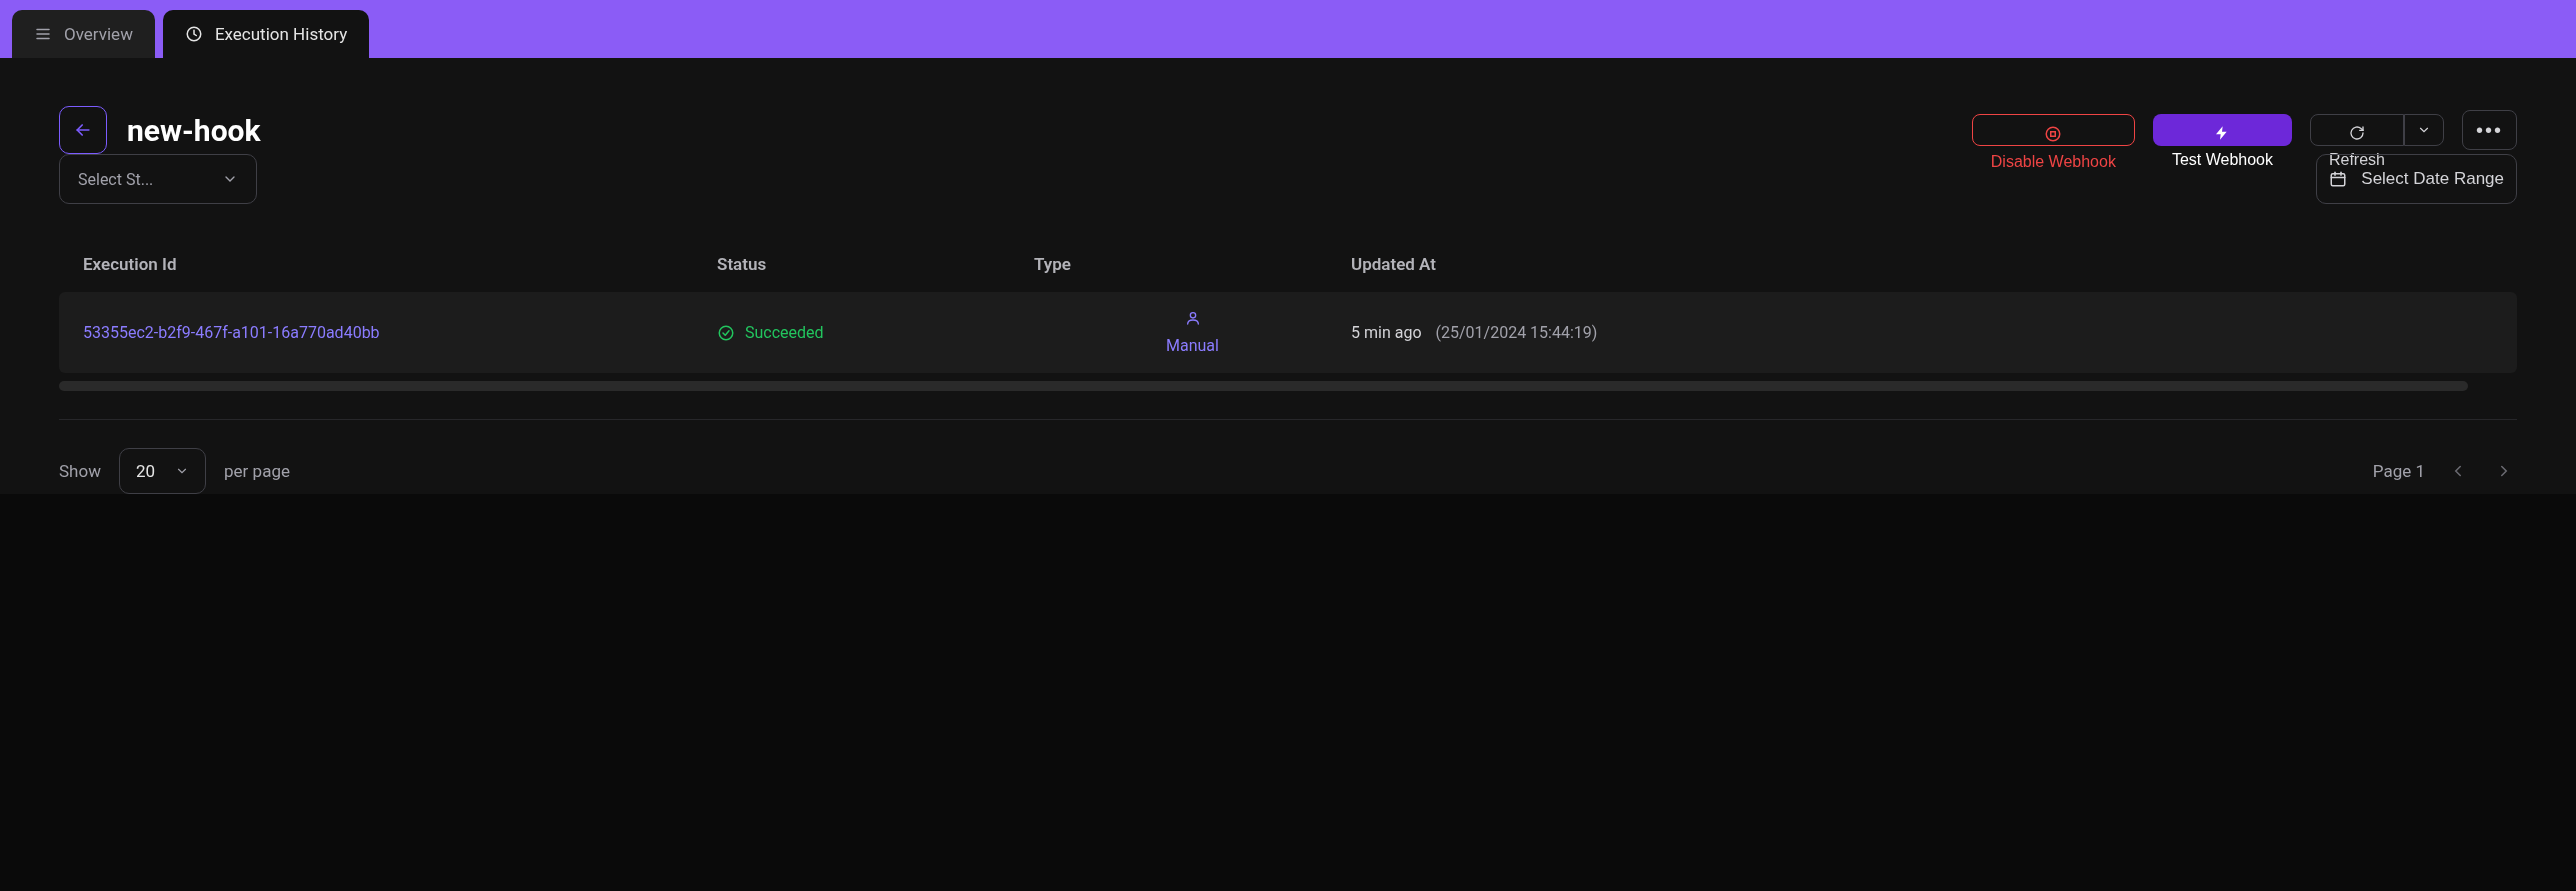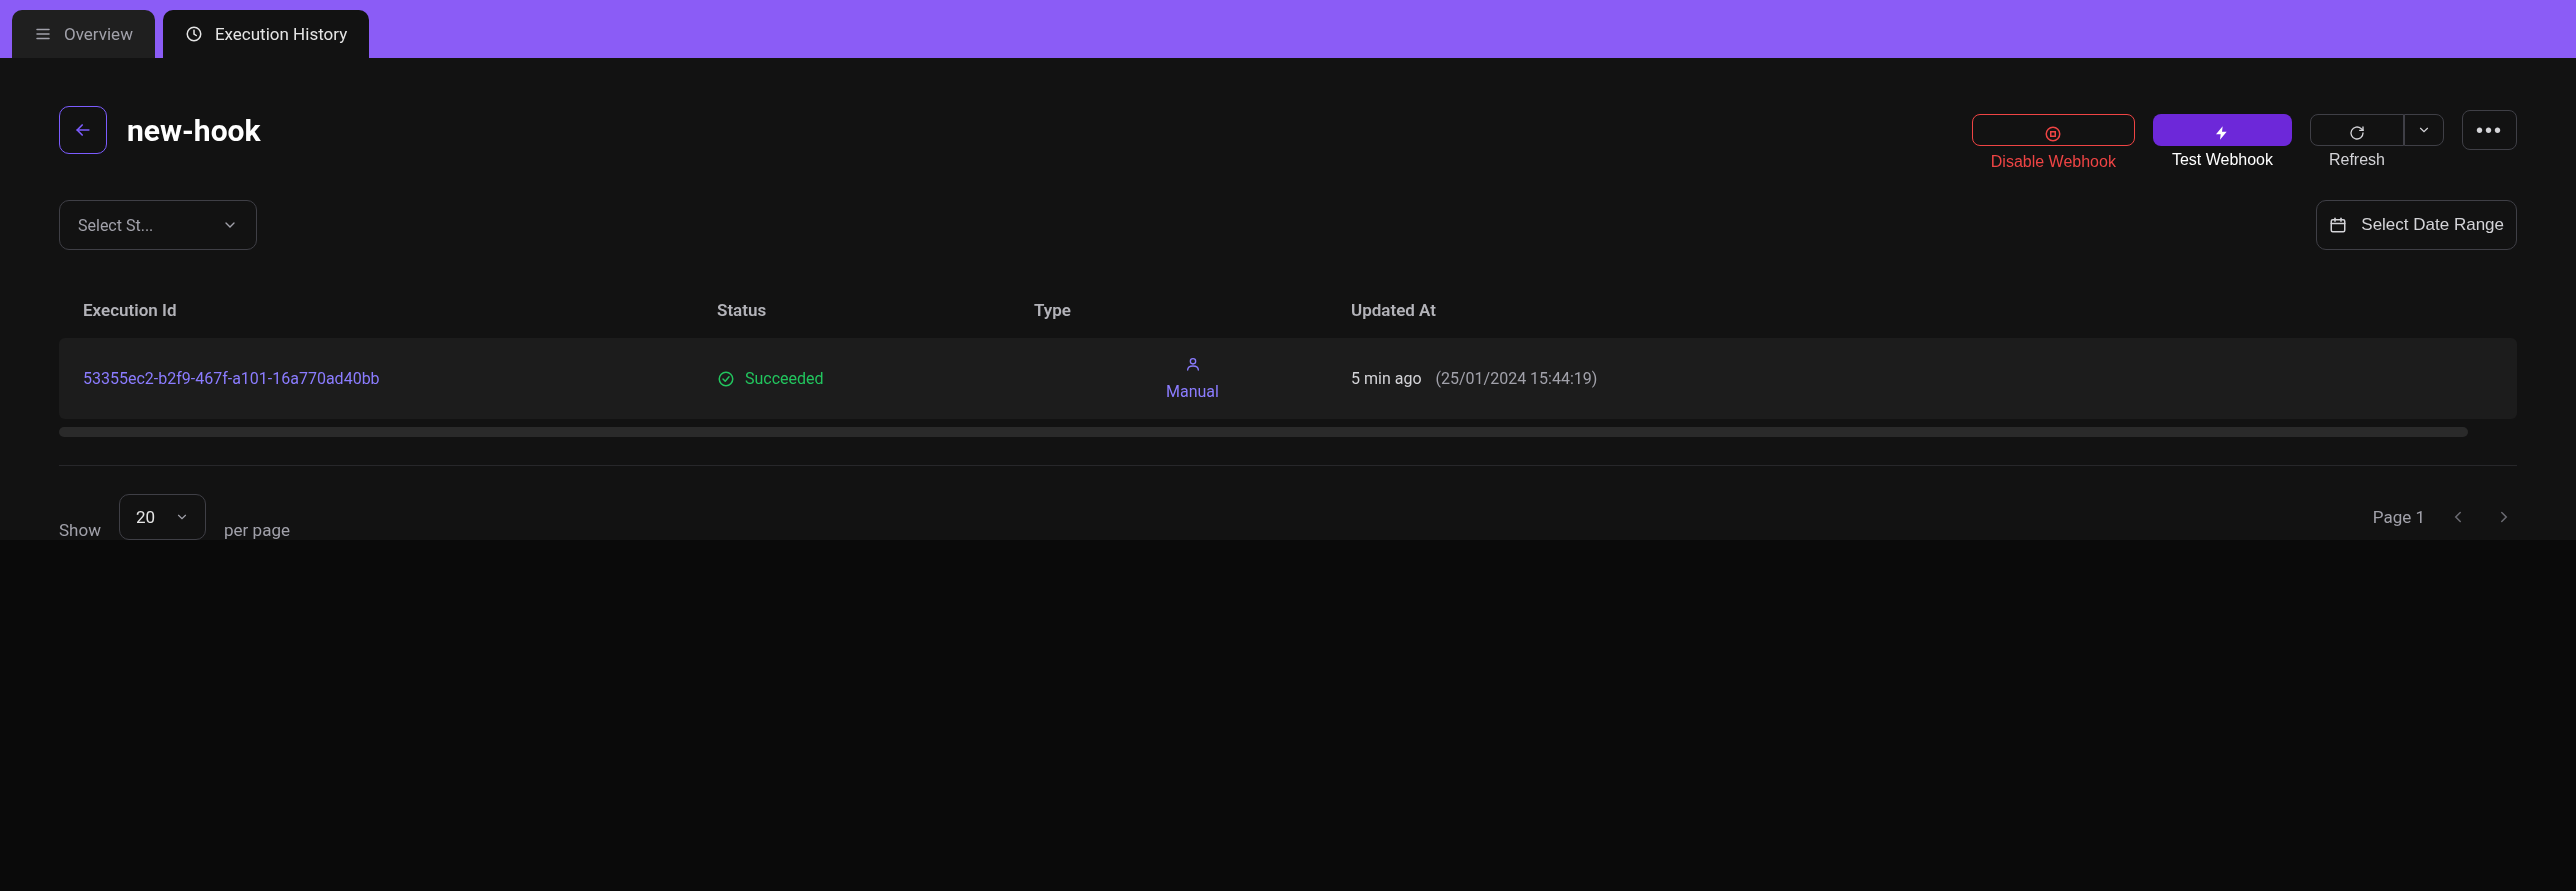--- a/index.html
+++ b/index.html
@@ -46,21 +46,20 @@
     .main {
       background: #121212;
       padding: 48px 59px 0 59px;
     }
 
     
     .header {
       display: flex;
       align-items: center;
       justify-content: space-between;
-      margin-bottom: 46px;
     }
     .header-left {
       display: flex;
       align-items: center;
       gap: 20px;
     }
     .back-btn {
       width: 48px;
       height: 48px;
       border: 1px solid #7c5cff;
@@ -238,21 +237,21 @@
     
     .footer {
       display: flex;
       align-items: center;
       justify-content: space-between;
       color: #a1a1aa;
       font-size: 17px;
     }
     .footer-left {
       display: flex;
-      align-items: flex-end;
+      align-items: center;
       gap: 18px;
     }
     .page-select {
       border: 1px solid #3f3f46;
       border-radius: 10px;
       padding: 12px 16px;
       display: flex;
       align-items: center;
       gap: 20px;
       color: #e5e5e5;

